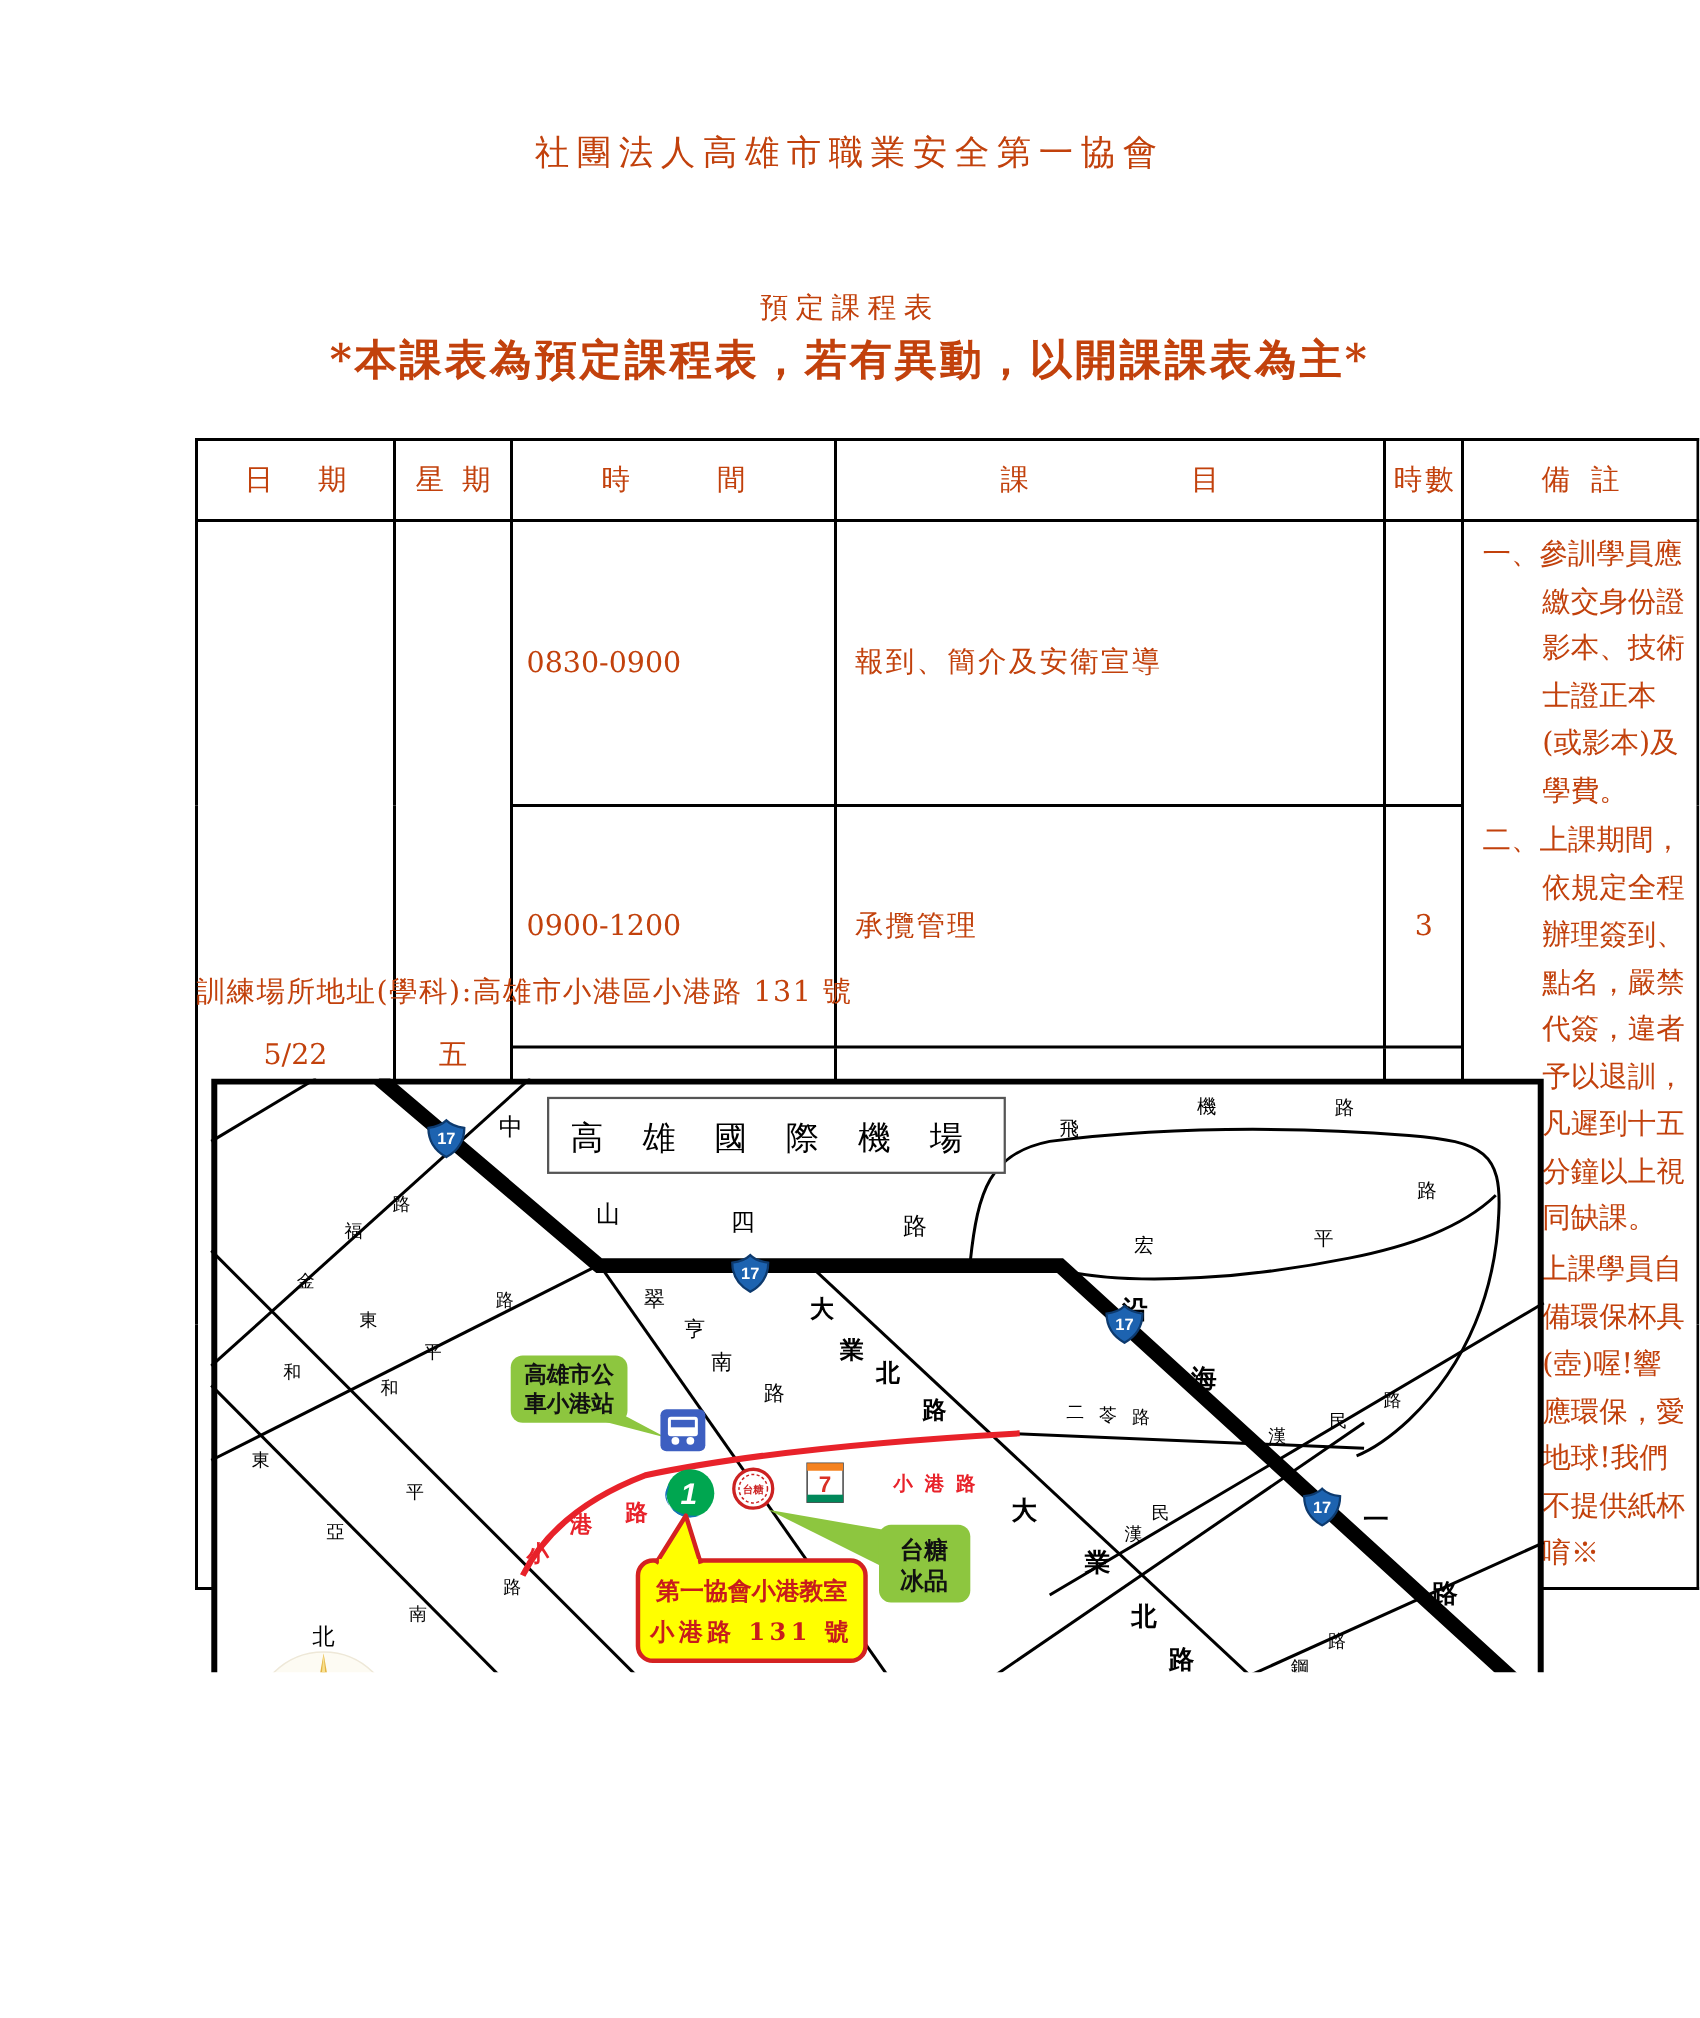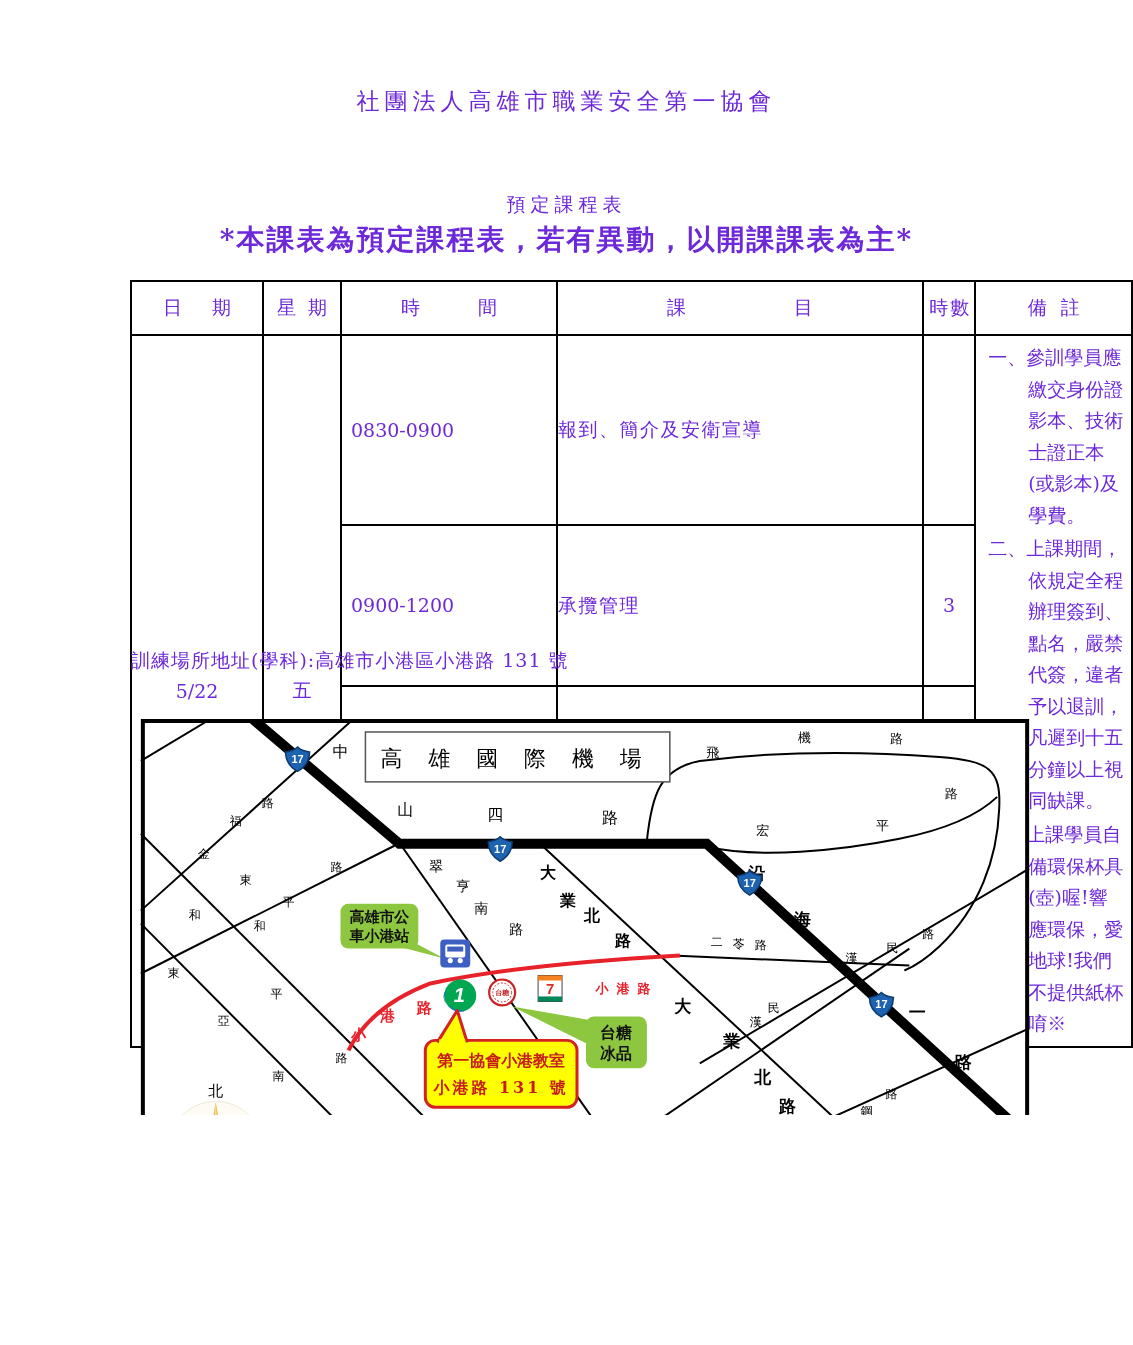--- a/index.html
+++ b/index.html
@@ -1,35 +1,35 @@
 <!DOCTYPE html>
 <html><head>
 <meta charset="utf-8">
 <style>
   html,body{margin:0;padding:0;background:#fff;}
   .page{position:relative;width:1133px;height:1115px;background:#fff;
-        font-family:"DejaVu Serif","Liberation Serif",serif;color:#6d28d9;overflow:hidden;}
+        font-family:"DejaVu Serif","Liberation Serif",serif;color:#c2410c;overflow:hidden;}
   .centered{position:absolute;left:0;width:1133px;text-align:center;}
   .doc-title{top:86px;font-size:23px;letter-spacing:5px;}
   .doc-subtitle{top:150px;font-size:20px;letter-spacing:6px;}
   .doc-subtitle2{top:192px;font-size:19px;letter-spacing:5px;}
   .doc-notice{top:221px;font-size:28px;font-weight:700;letter-spacing:2px;}
-  table.schedule{position:absolute;left:130px;top:280px;border-collapse:collapse;table-layout:fixed;}
+  table.schedule{position:absolute;left:130px;top:292px;border-collapse:collapse;table-layout:fixed;}
   table.schedule td{border:2px solid #000;font-size:19px;vertical-align:middle;overflow:hidden;}
   tr.hrow{height:54px;}
   tr.r1{height:80px;} tr.r2{height:68px;} tr.r3{height:78px;} tr.r4{height:74px;}
   td.hc{text-align:center;white-space:nowrap;}
   .ls-date{letter-spacing:30px;text-indent:30px;}
   .ls-week{letter-spacing:12px;text-indent:12px;}
   .ls-time{letter-spacing:58px;text-indent:58px;}
   .ls-subj{letter-spacing:108px;text-indent:108px;margin-left:20px;}
   .ls-hours{letter-spacing:2px;text-indent:2px;}
   .ls-rem{letter-spacing:14px;text-indent:14px;}
   td.timecell{padding-left:9px;white-space:nowrap;}
-  td.subjcell{padding-left:0;letter-spacing:1.5px;line-height:1.45;}
+  td.subjcell{padding-left:12px;letter-spacing:1.5px;line-height:1.45;}
   td.hourscell,td.datecell,td.weekcell{text-align:center;}
   td.remarkscell{vertical-align:top;padding:6px 6px 4px 8px;font-size:17px;line-height:1.66;}
   td.remarkscell p{margin:0 0 2px 4px;padding-left:2.1em;text-indent:-2.1em;}
   .addr-line{position:absolute;left:131px;top:648px;font-size:19px;letter-spacing:1px;}
   .phone-line{position:absolute;left:131px;top:677px;font-size:19px;letter-spacing:1px;}
   .phone-line .gap{display:inline-block;width:56px;}
   svg.map{position:absolute;left:140px;top:719px;}
   .svgtext{font-family:"DejaVu Serif","Liberation Serif",serif;}
   .callout-sans{font-family:"Liberation Sans","DejaVu Sans",sans-serif;font-weight:bold;}
 </style>

